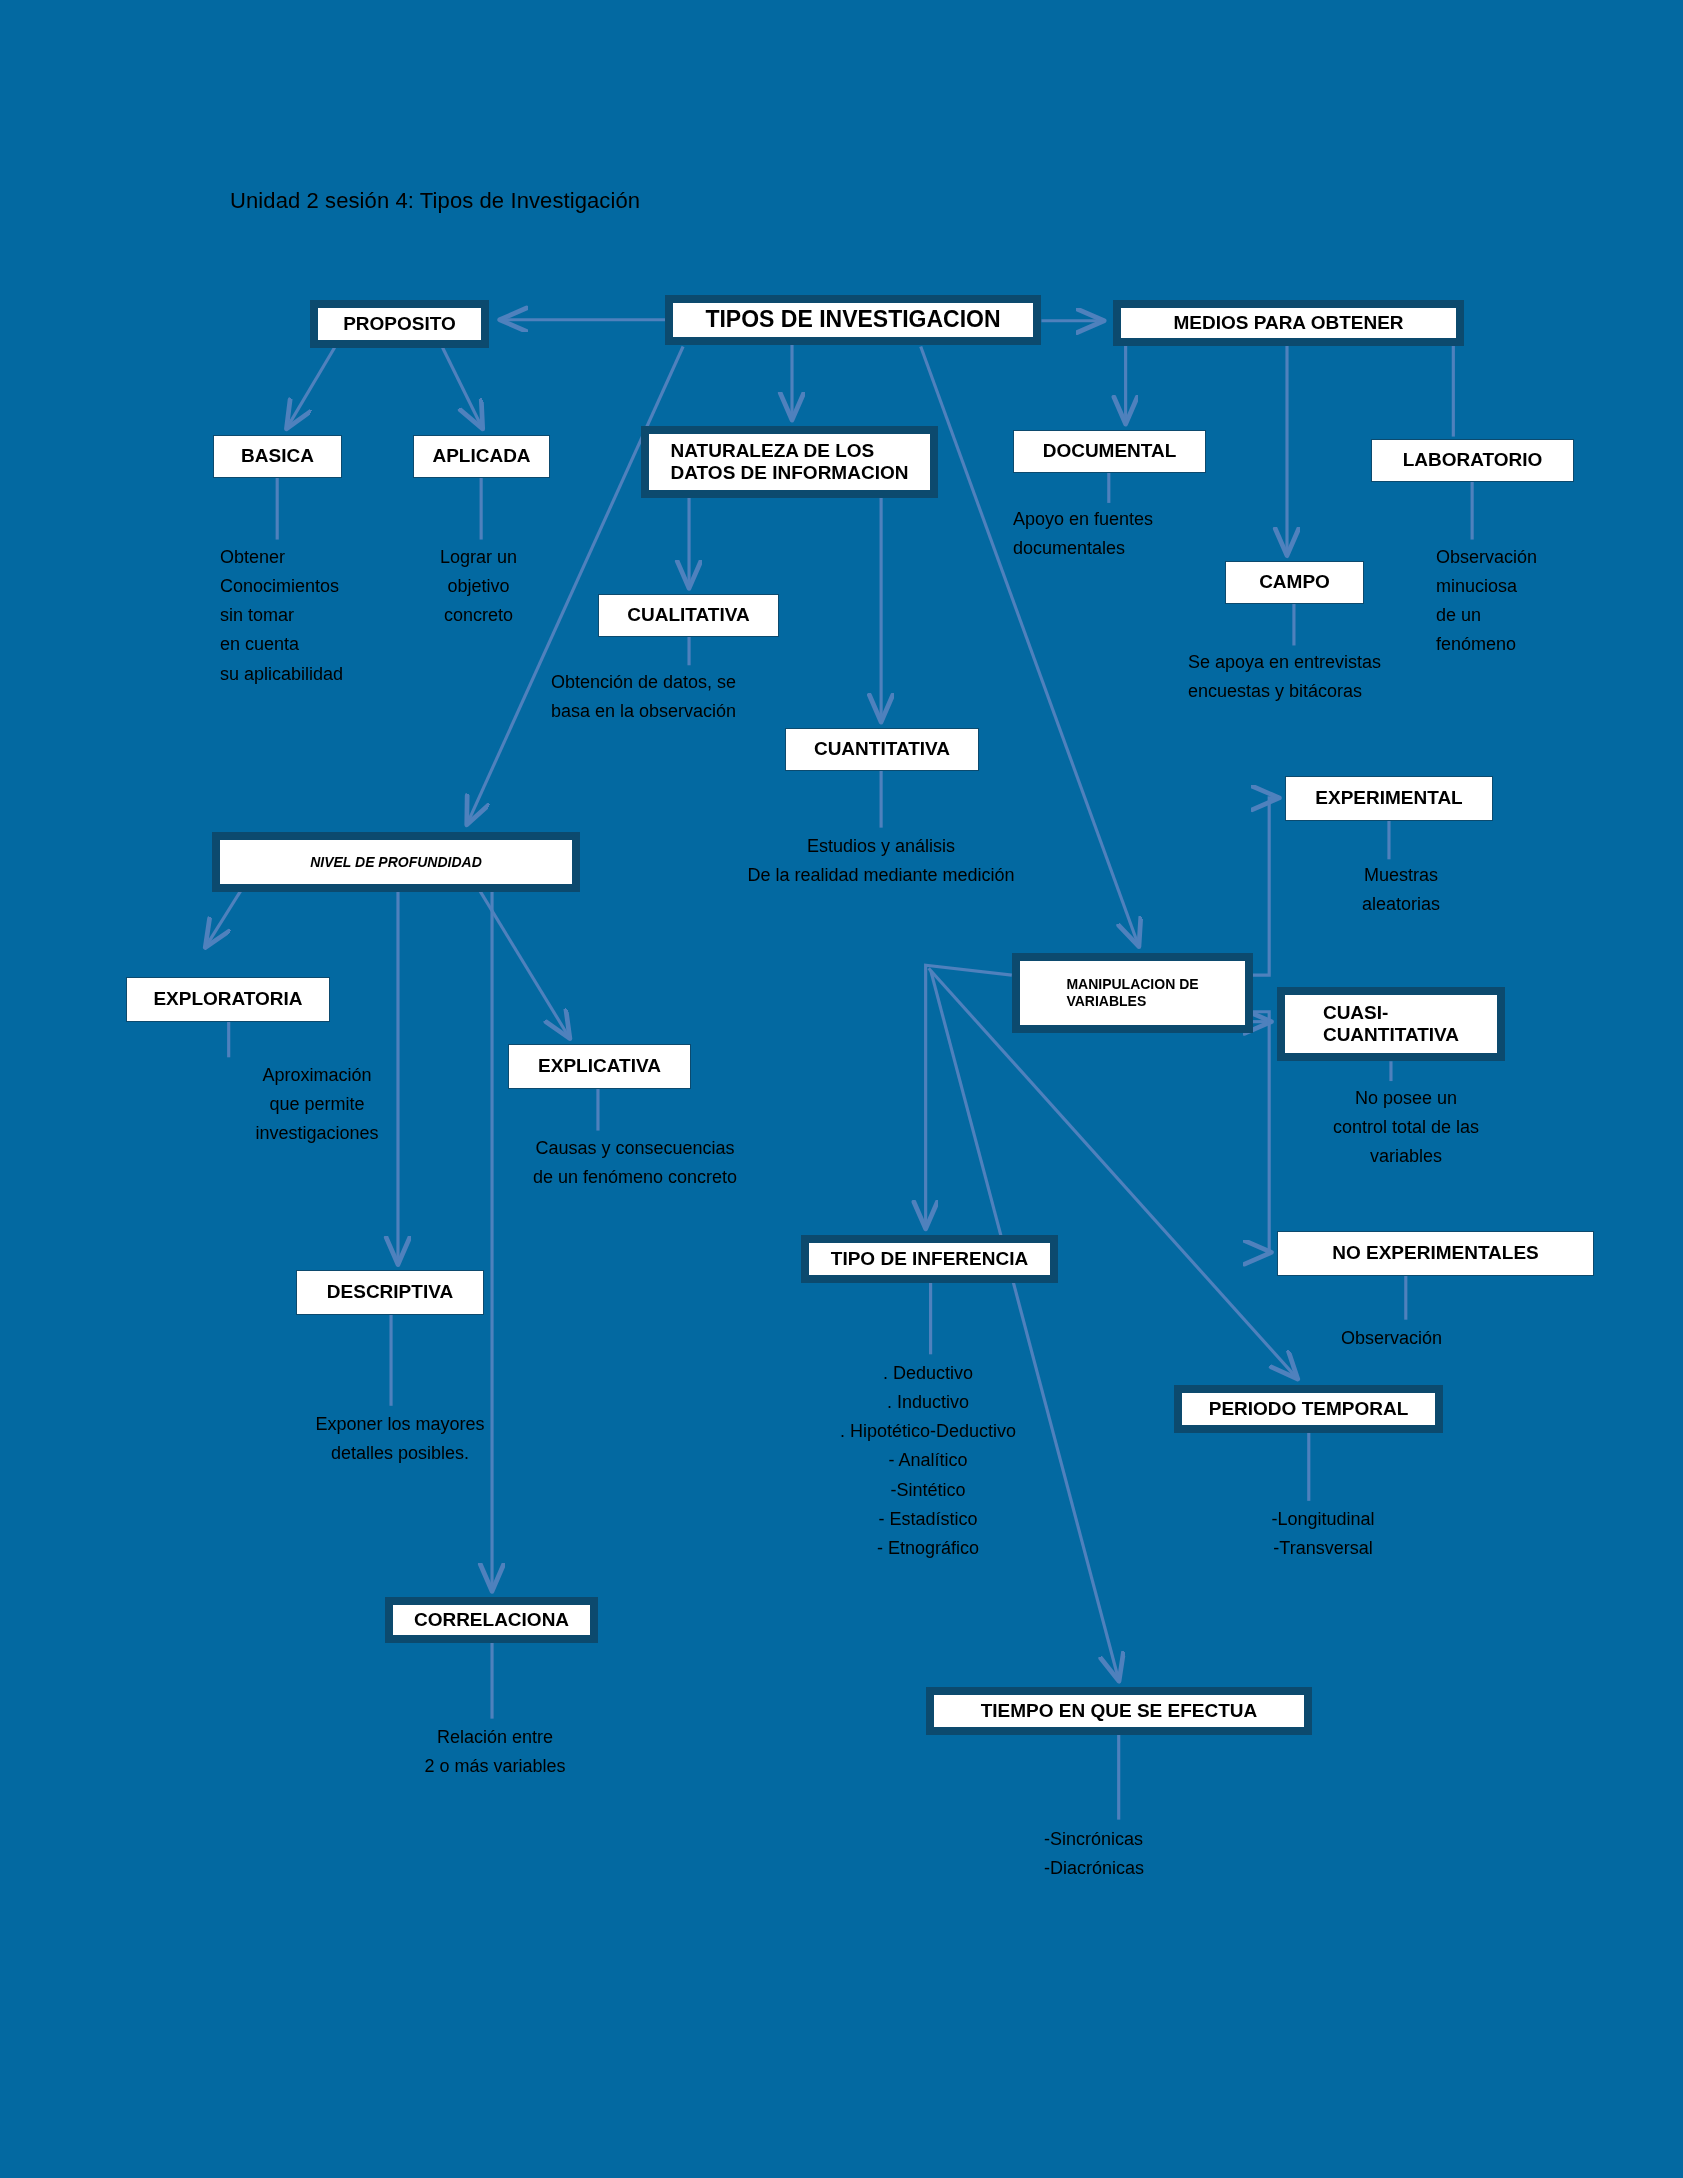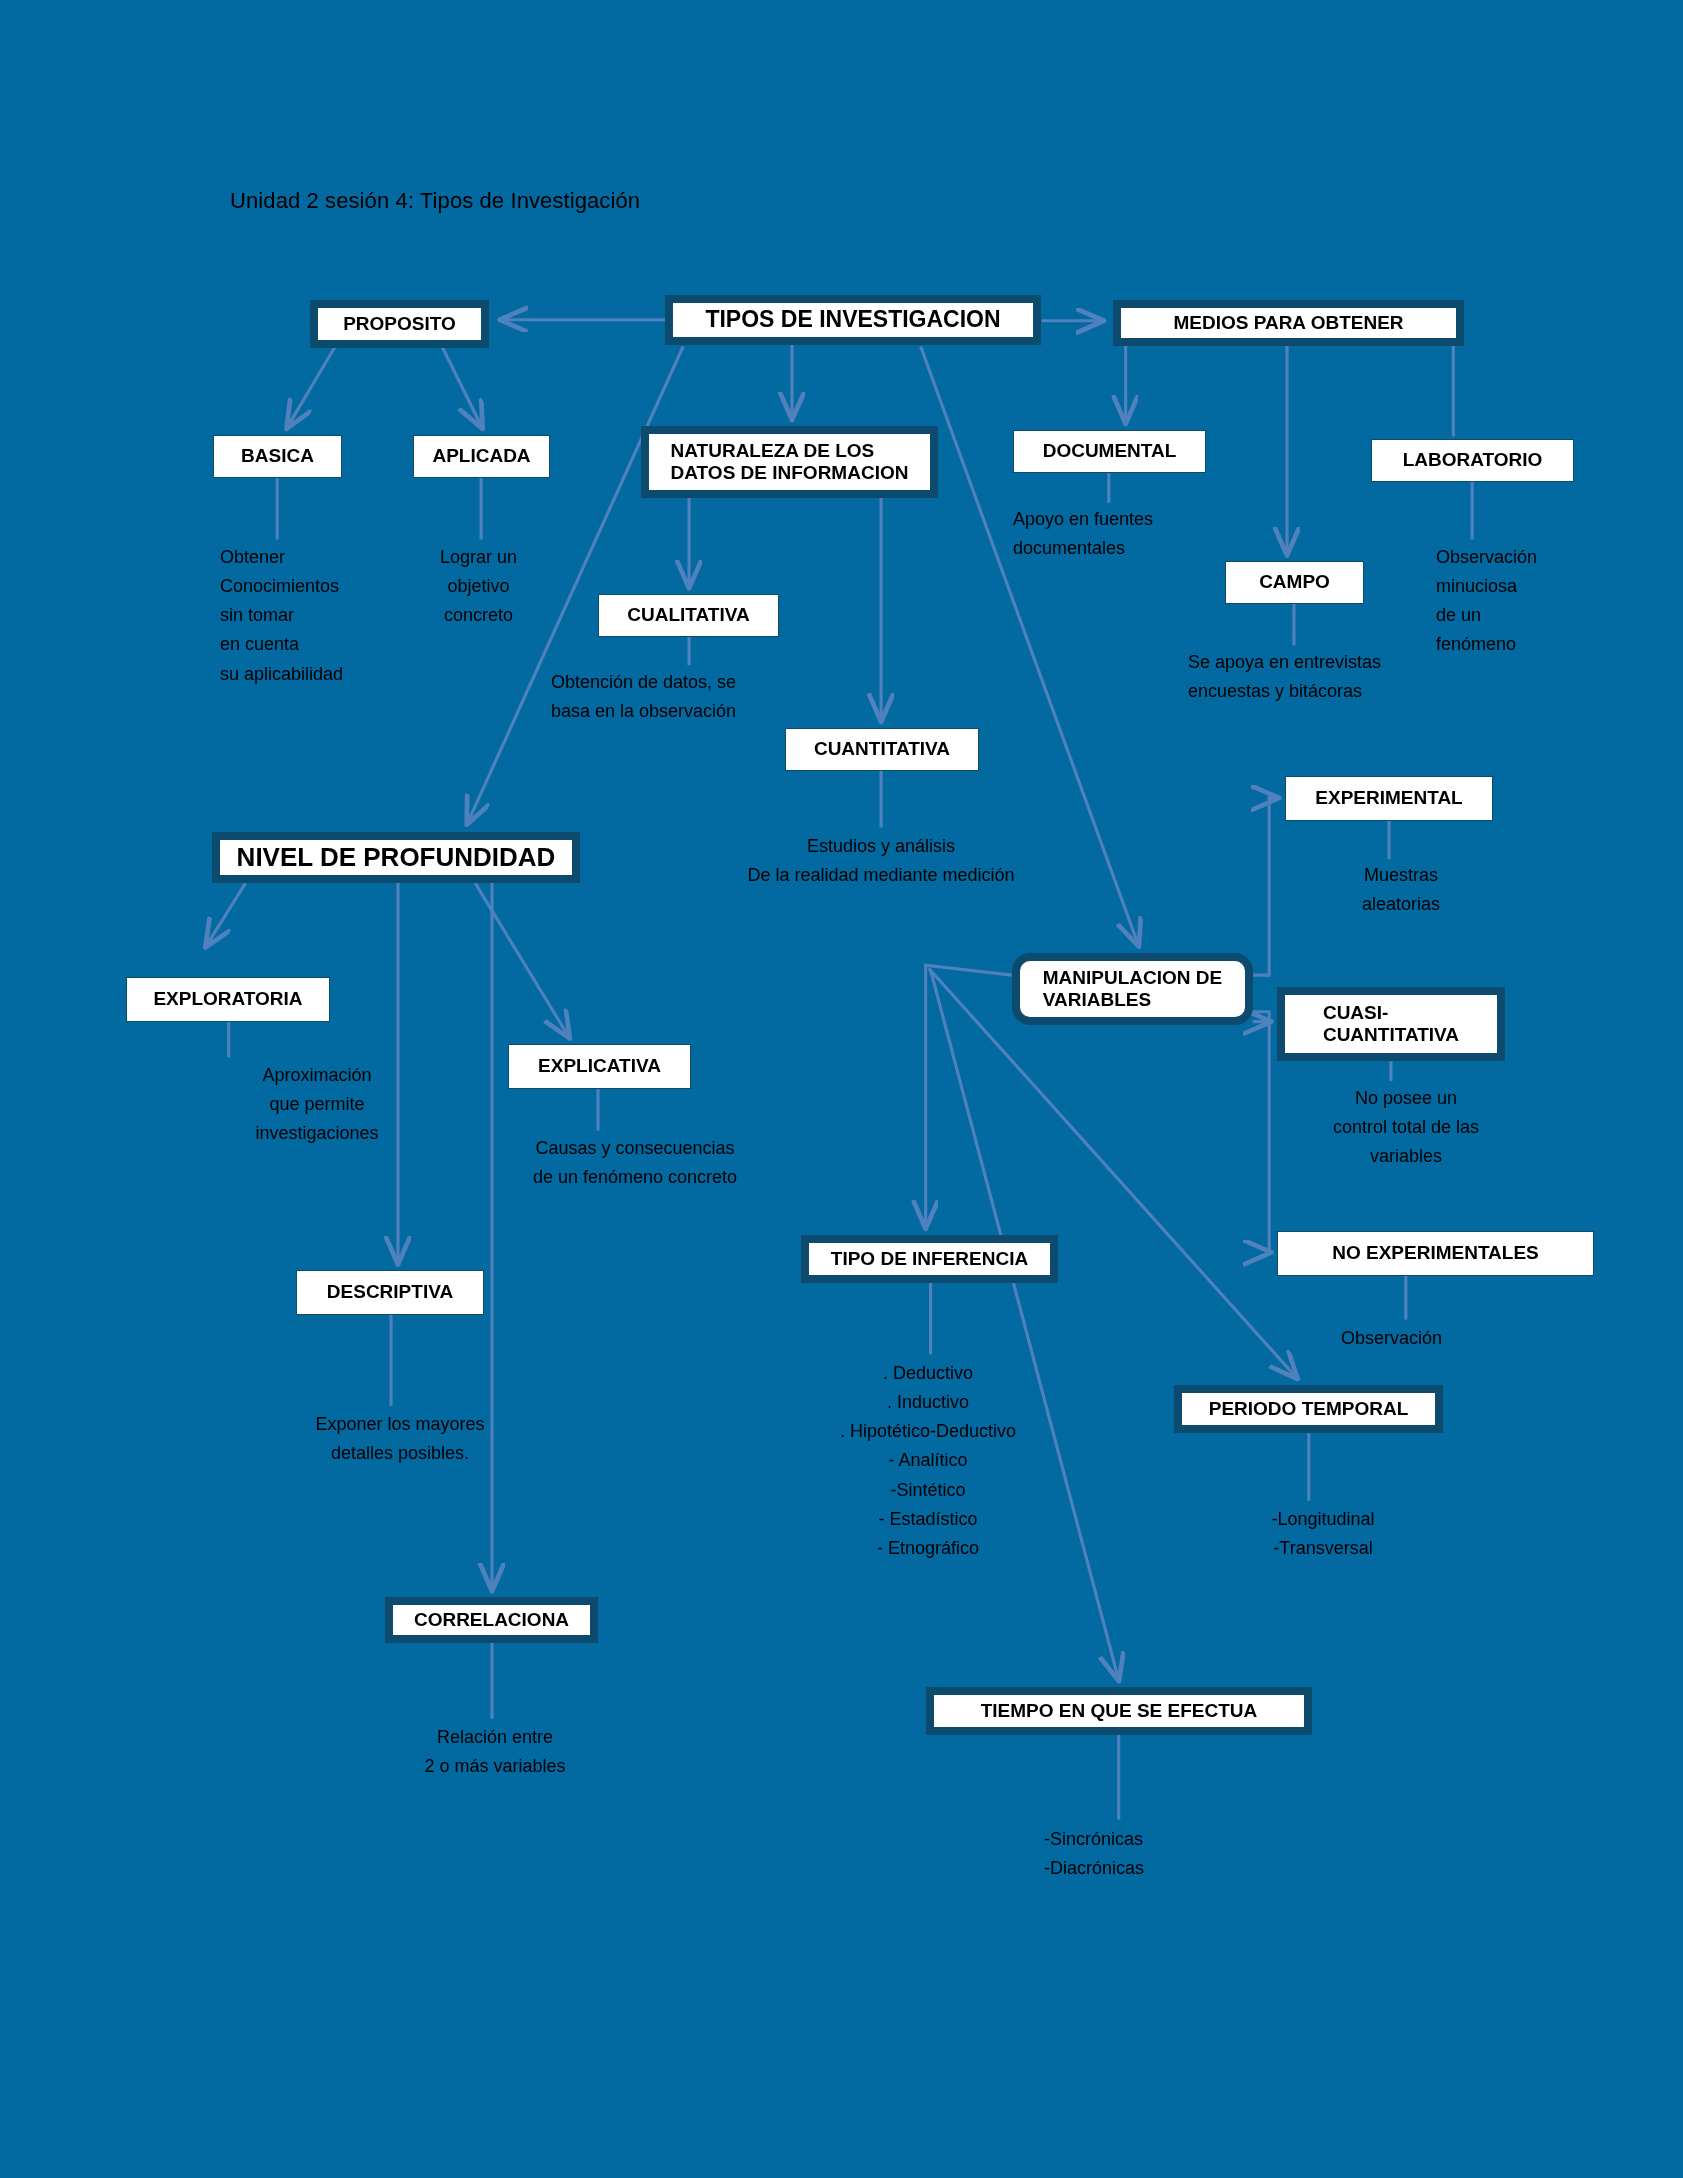--- a/index.html
+++ b/index.html
@@ -123,24 +123,24 @@
       <div class="node" style="left: 1113px; top: 300px; width: 351px; height: 46px; font-size: 19px; white-space: pre-line;">MEDIOS PARA OBTENER</div>
       <div class="node thin" style="left: 213px; top: 435px; width: 129px; height: 43px; font-size: 19px; white-space: pre-line;">BASICA</div>
       <div class="node thin" style="left: 413px; top: 435px; width: 137px; height: 43px; font-size: 19px; white-space: pre-line;">APLICADA</div>
       <div class="node" style="left: 641px; top: 426px; width: 297px; height: 72px; font-size: 19px; white-space: pre-line;">NATURALEZA DE LOS
 DATOS DE INFORMACION</div>
       <div class="node thin" style="left: 1013px; top: 430px; width: 193px; height: 43px; font-size: 19px; white-space: pre-line;">DOCUMENTAL</div>
       <div class="node thin" style="left: 1371px; top: 439px; width: 203px; height: 43px; font-size: 19px; white-space: pre-line;">LABORATORIO</div>
       <div class="node thin" style="left: 598px; top: 594px; width: 181px; height: 43px; font-size: 19px; white-space: pre-line;">CUALITATIVA</div>
       <div class="node thin" style="left: 1225px; top: 561px; width: 139px; height: 43px; font-size: 19px; white-space: pre-line;">CAMPO</div>
       <div class="node thin" style="left: 785px; top: 728px; width: 194px; height: 43px; font-size: 19px; white-space: pre-line;">CUANTITATIVA</div>
-      <div class="node" style="left: 212px; top: 832px; width: 368px; height: 51px; font-size: 26px; white-space: pre-line;">NIVEL DE PROFUNDIDAD</div>
+      <div class="node" style="left: 212px; top: 832px; width: 368px; height: 60px; font-size: 14px; white-space: pre-line; font-style: italic;">NIVEL DE PROFUNDIDAD</div>
       <div class="node thin" style="left: 1285px; top: 776px; width: 208px; height: 45px; font-size: 19px; white-space: pre-line;">EXPERIMENTAL</div>
       <div class="node thin" style="left: 126px; top: 953px; width: 204px; height: 45px; font-size: 19px; white-space: pre-line; margin-top: 24px;">EXPLORATORIA</div>
-      <div class="node" style="left: 1012px; top: 953px; width: 241px; height: 72px; font-size: 19px; white-space: pre-line; border-radius: 18px;">MANIPULACION DE
+      <div class="node" style="left: 1012px; top: 953px; width: 241px; height: 80px; font-size: 14px; white-space: pre-line;">MANIPULACION DE
 VARIABLES</div>
       <div class="node" style="left: 1277px; top: 987px; width: 228px; height: 74px; font-size: 19px; white-space: pre-line;">CUASI-
 CUANTITATIVA</div>
       <div class="node thin" style="left: 508px; top: 1044px; width: 183px; height: 45px; font-size: 19px; white-space: pre-line;">EXPLICATIVA</div>
       <div class="node thin" style="left: 1277px; top: 1231px; width: 317px; height: 45px; font-size: 19px; white-space: pre-line;">NO EXPERIMENTALES</div>
       <div class="node thin" style="left: 296px; top: 1270px; width: 188px; height: 45px; font-size: 19px; white-space: pre-line;">DESCRIPTIVA</div>
       <div class="node" style="left: 801px; top: 1235px; width: 257px; height: 48px; font-size: 19px; white-space: pre-line;">TIPO DE INFERENCIA</div>
       <div class="node" style="left: 1174px; top: 1385px; width: 269px; height: 48px; font-size: 19px; white-space: pre-line;">PERIODO TEMPORAL</div>
       <div class="node" style="left: 385px; top: 1597px; width: 213px; height: 46px; font-size: 19px; white-space: pre-line;">CORRELACIONA</div>
       <div class="node" style="left: 926px; top: 1687px; width: 386px; height: 48px; font-size: 19px; white-space: pre-line;">TIEMPO EN QUE SE EFECTUA</div>

